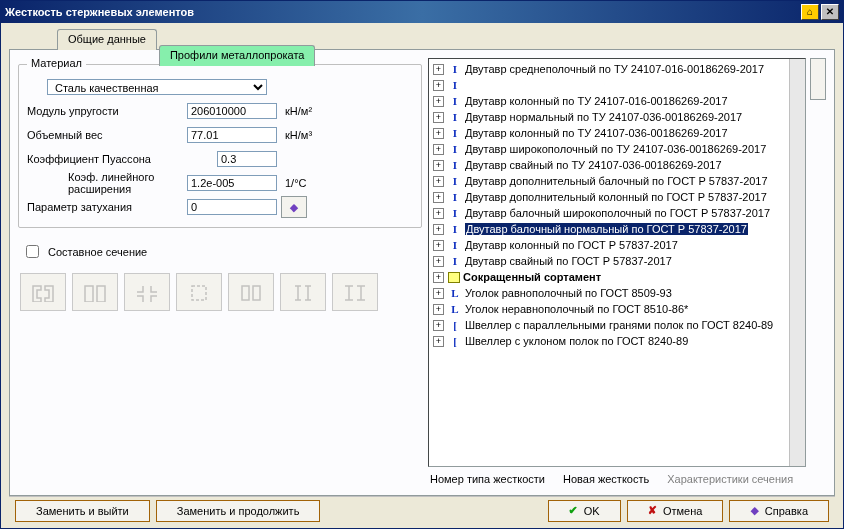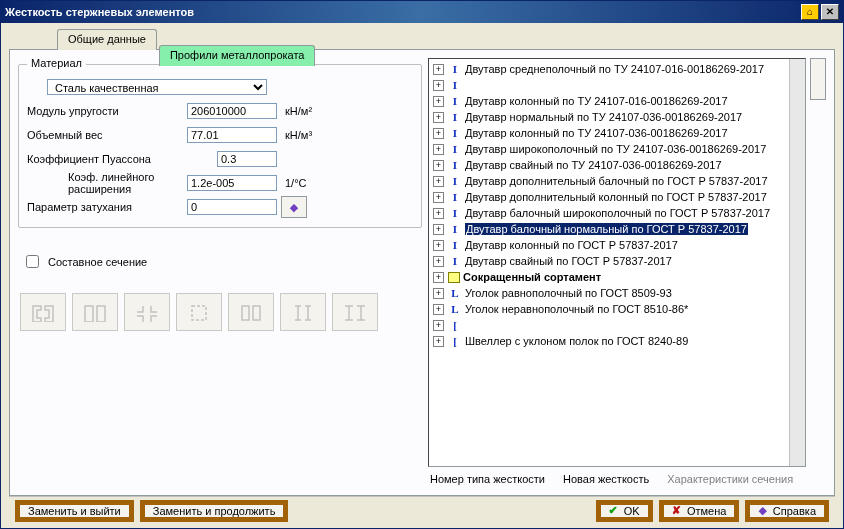--- a/index.html
+++ b/index.html
@@ -8,21 +8,21 @@
   .titlebar { background: linear-gradient(to right, #0a246a 0%, #3a6ea5 50%, #0a246a 100%); color: #fff; height: 22px; display: flex; align-items: center; padding: 0 4px; font-weight: bold; justify-content: space-between; }
   .titlebar .title { flex: 1; }
   .titlebar .tbtns { display: flex; gap: 2px; }
   .tbtn { width: 18px; height: 16px; background: #c0c0c0; border: 1px solid #fff; border-right-color: #404040; border-bottom-color: #404040; font-size: 10px; line-height: 13px; text-align: center; color: #000; cursor: pointer; }
   .tbtn.yellow { background: #ffcc00; }
   .client { flex: 1; background: #ece9d8; position: relative; padding: 6px 8px 4px 8px; display: flex; flex-direction: column; }
   .tabbar { display: flex; height: 21px; position: relative; z-index: 2; padding-left: 48px; }
   .tab { padding: 3px 10px 2px; border: 1px solid #919b9c; border-bottom: none; background: #ece9d8; margin-right: 2px; border-radius: 3px 3px 0 0; cursor: pointer; }
   .tab.active { background: #86efac; position: relative; top: 16px; }
   .panel { flex: 1; border: 1px solid #919b9c; background: #fcfcfe; margin-top: -1px; padding: 8px; display: flex; gap: 6px; }
-  .left { flex: 0 0 404px; display: flex; flex-direction: column; gap: 14px; }
+  .left { flex: 0 0 404px; display: flex; flex-direction: column; gap: 4px; }
   .right { flex: 1; display: flex; flex-direction: column; }
   .group { border: 1px solid #bfbfbf; border-radius: 2px; padding: 10px 8px 8px; position: relative; margin-top: 6px; }
   .group > .legend { position: absolute; top: -8px; left: 8px; background: #fcfcfe; padding: 0 4px; }
   .row { display: flex; align-items: center; height: 24px; }
   .row .lbl { flex: 0 0 160px; }
   .row .unit { flex: 0 0 60px; margin-left: 8px; }
   select, input[type=text] { border: 1px solid #7f9db9; background: #fff; height: 16px; padding: 1px 3px; }
   select.combo { width: 220px; }
   input.num { width: 90px; text-align: left; }
   .iconbtn { width: 26px; height: 22px; border: 1px solid #919b9c; background: #f4f3ee; display: inline-flex; align-items: center; justify-content: center; cursor: pointer; margin-left: 4px; }
@@ -39,21 +39,21 @@
   .angle { color: #1030c0; }
   .channel { color: #1030c0; }
   .yellowbox { width: 12px; height: 11px; border: 1px solid #808000; background: #ffff80; display: inline-block; margin-right: 3px; }
   .tree-item.selected .txt { background: #0a246a; color: #fff; padding: 0 1px; }
   .scroll-v { width: 16px; background: #e8e8e8; border-left: 1px solid #c0c0c0; }
   .under-tree { display: flex; gap: 18px; padding: 6px 2px 2px; }
   .under-tree .col { display: flex; flex-direction: column; }
   .under-tree .hdr { color: #000; }
   .under-tree .dis { color: #808080; }
   .footer { height: 28px; display: flex; align-items: center; padding: 2px 6px; gap: 6px; border-top: 1px solid #c0c0c0; }
-  .btn { height: 22px; border: 5px solid #a16207; background: #f4f3ee; padding: 0 8px; display: inline-flex; align-items: center; gap: 6px; cursor: pointer; }
+  .btn { height: 22px; border: 1px solid #a16207; background: #f4f3ee; padding: 0 20px; display: inline-flex; align-items: center; gap: 6px; cursor: pointer; }
   .spacer { flex: 1; }
   .ok-ico { color: #10a010; font-weight: bold; }
   .x-ico { color: #c01010; font-weight: bold; }
   .book-ico { color: #7040c0; }
   .sidebtn { width: 16px; height: 42px; border: 1px solid #919b9c; background: #f4f3ee; margin-left: 4px; align-self: flex-start; }
   .tworow .lbl { line-height: 12px; padding-left: 41px; }
 </style>
 </head>
 <body>
 
@@ -236,20 +236,21 @@
                   <span class="txt" style="">Уголок равнополочный по ГОСТ 8509-93</span>
                 </div>
                 <div class="tree-item">
                   <span class="expander">+</span>
                   <span class="ticon angle">L</span>
                   <span class="txt" style="">Уголок неравнополочный по ГОСТ 8510-86*</span>
                 </div>
                 <div class="tree-item">
                   <span class="expander">+</span>
                   <span class="ticon channel">[</span>
+                  <span class="txt" style="">Швеллер с параллельными гранями полок по ГОСТ 8240-89</span>
                 </div>
                 <div class="tree-item">
                   <span class="expander">+</span>
                   <span class="ticon channel">[</span>
                   <span class="txt" style="">Швеллер с уклоном полок по ГОСТ 8240-89</span>
                 </div>
               </div>
             <div class="scroll-v"></div>
           </div>
           <div class="sidebtn"></div>

